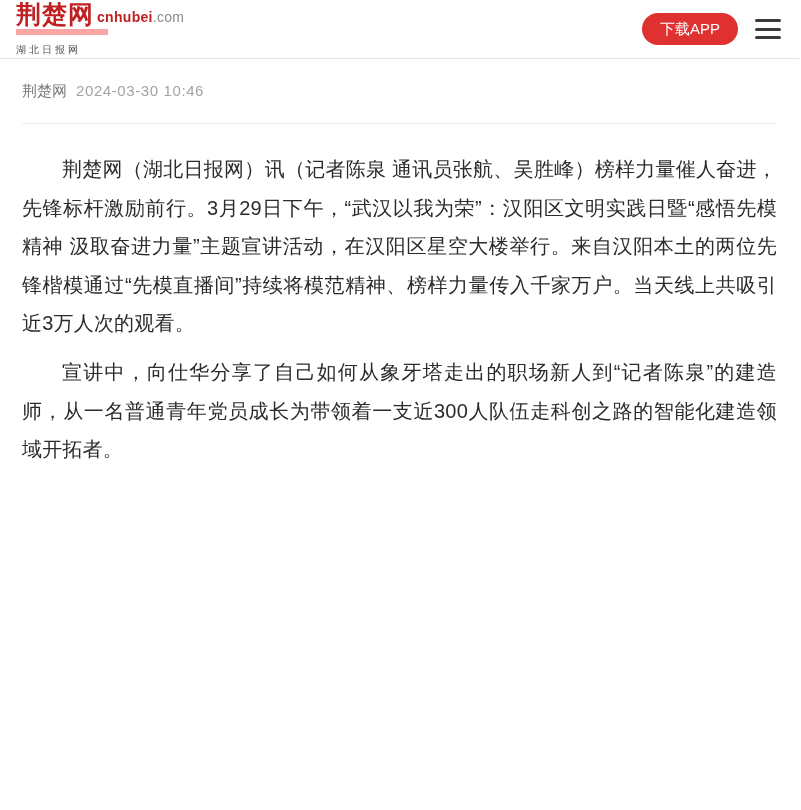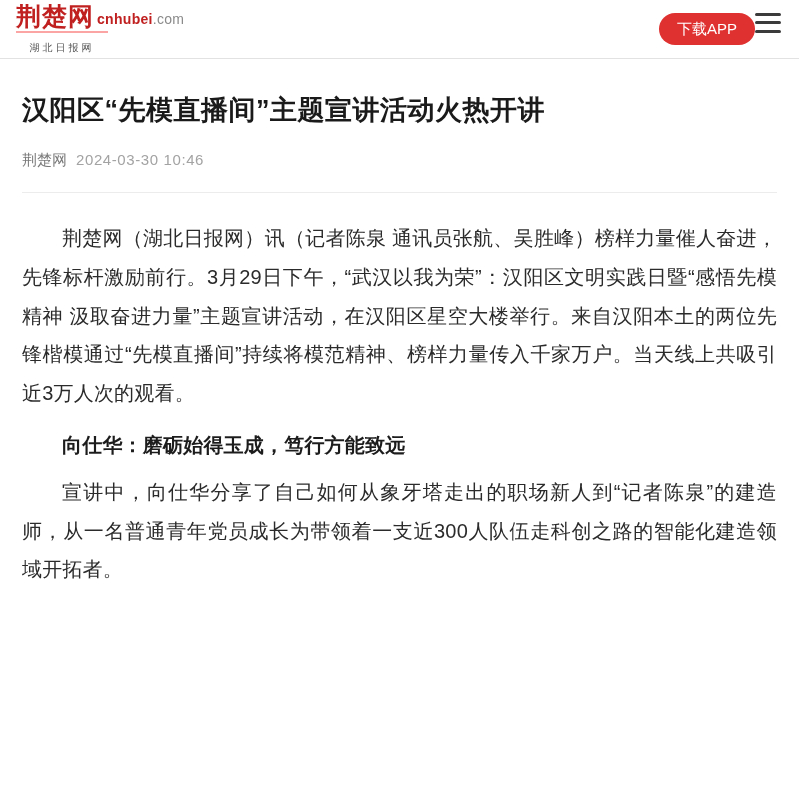--- a/index.html
+++ b/index.html
@@ -56,30 +56,29 @@
     padding-bottom: 2px;
   }
   .logo-en .dotcom {
     color: #8a8a8a;
     font-weight: normal;
   }
   .logo-sub {
     font-size: 10px;
     color: #555555;
     letter-spacing: 3px;
-    border-top: 2px solid #fca5a5;
+    border-top: 6px solid #fca5a5;
     padding-top: 8px;
     width: 92px;
-    text-align: center;
     box-sizing: border-box;
   }
   .header-right {
     display: flex;
-    align-items: flex-start;
-    gap: 0;
+    align-items: center;
+    gap: 17px;
   }
   .download-btn {
     background: #e03131;
     color: #ffffff;
     font-size: 15px;
     border: none;
     border-radius: 18px;
     padding: 8px 18px;
     cursor: pointer;
     font-family: "Liberation Sans", sans-serif;
@@ -174,30 +173,28 @@
         <i></i>
       </div>
     </div>
 
   </div>
 
   <div class="top-rule"></div>
 
   <div class="article">
 
-    <h1 class="title">汉阳区“先模直播间”主题宣讲活动火热开讲</h1>
 
     <div class="meta">
       <span class="source">荆楚网</span>
       <span class="datetime">2024-03-30 10:46</span>
     </div>
 
     <div class="meta-rule"></div>
 
     <div class="body-text">
       <p class="first">荆楚网（湖北日报网）讯（记者陈泉 通讯员张航、吴胜峰）榜样力量催人奋进，先锋标杆激励前行。3月29日下午，“武汉以我为荣”：汉阳区文明实践日暨“感悟先模精神 汲取奋进力量”主题宣讲活动，在汉阳区星空大楼举行。来自汉阳本土的两位先锋楷模通过“先模直播间”持续将模范精神、榜样力量传入千家万户。当天线上共吸引近3万人次的观看。</p>
-      <p class="subhead">向仕华：磨砺始得玉成，笃行方能致远</p>
       <p>宣讲中，向仕华分享了自己如何从象牙塔走出的职场新人到“记者陈泉”的建造师，从一名普通青年党员成长为带领着一支近300人队伍走科创之路的智能化建造领域开拓者。</p>
     </div>
 
   </div>
 
 </div>
 
 </body></html>

